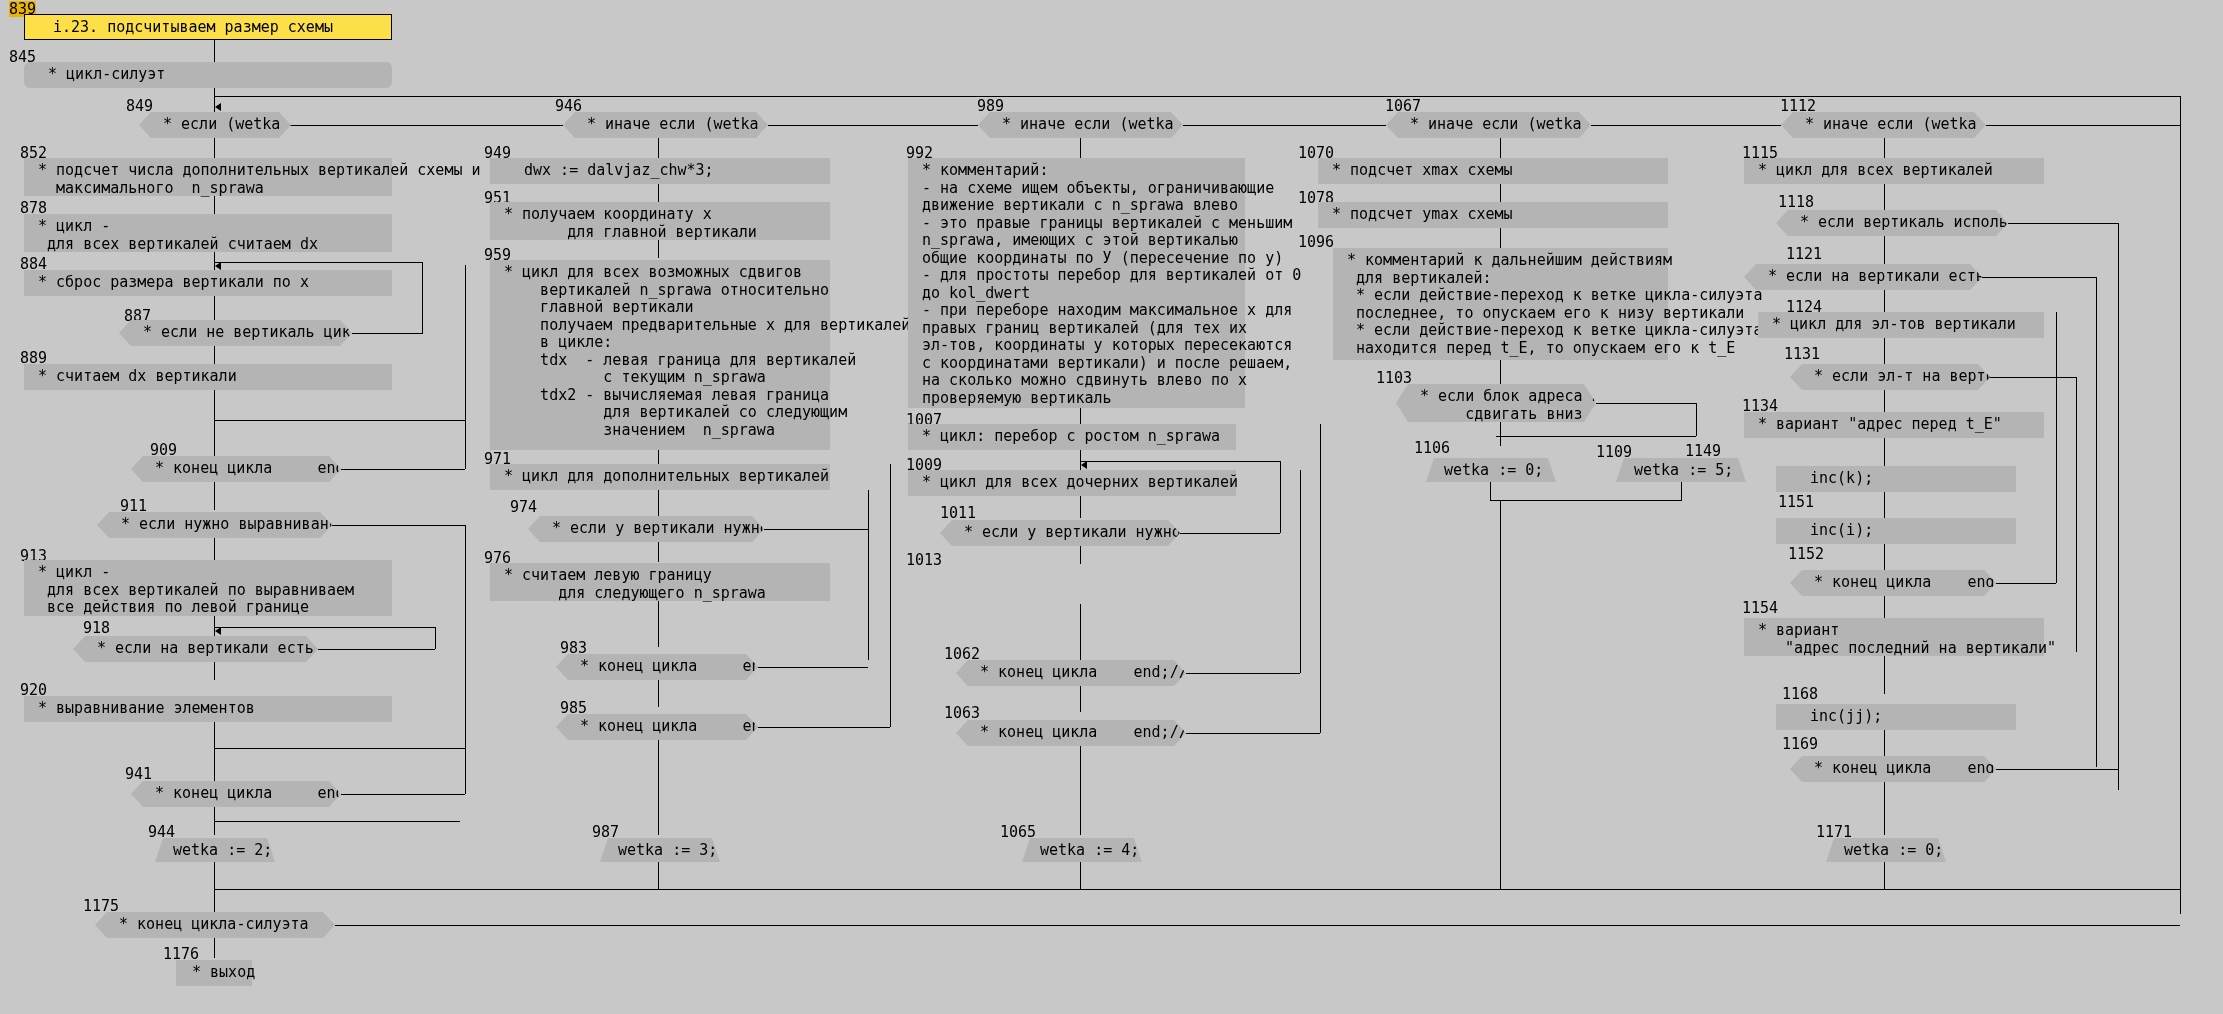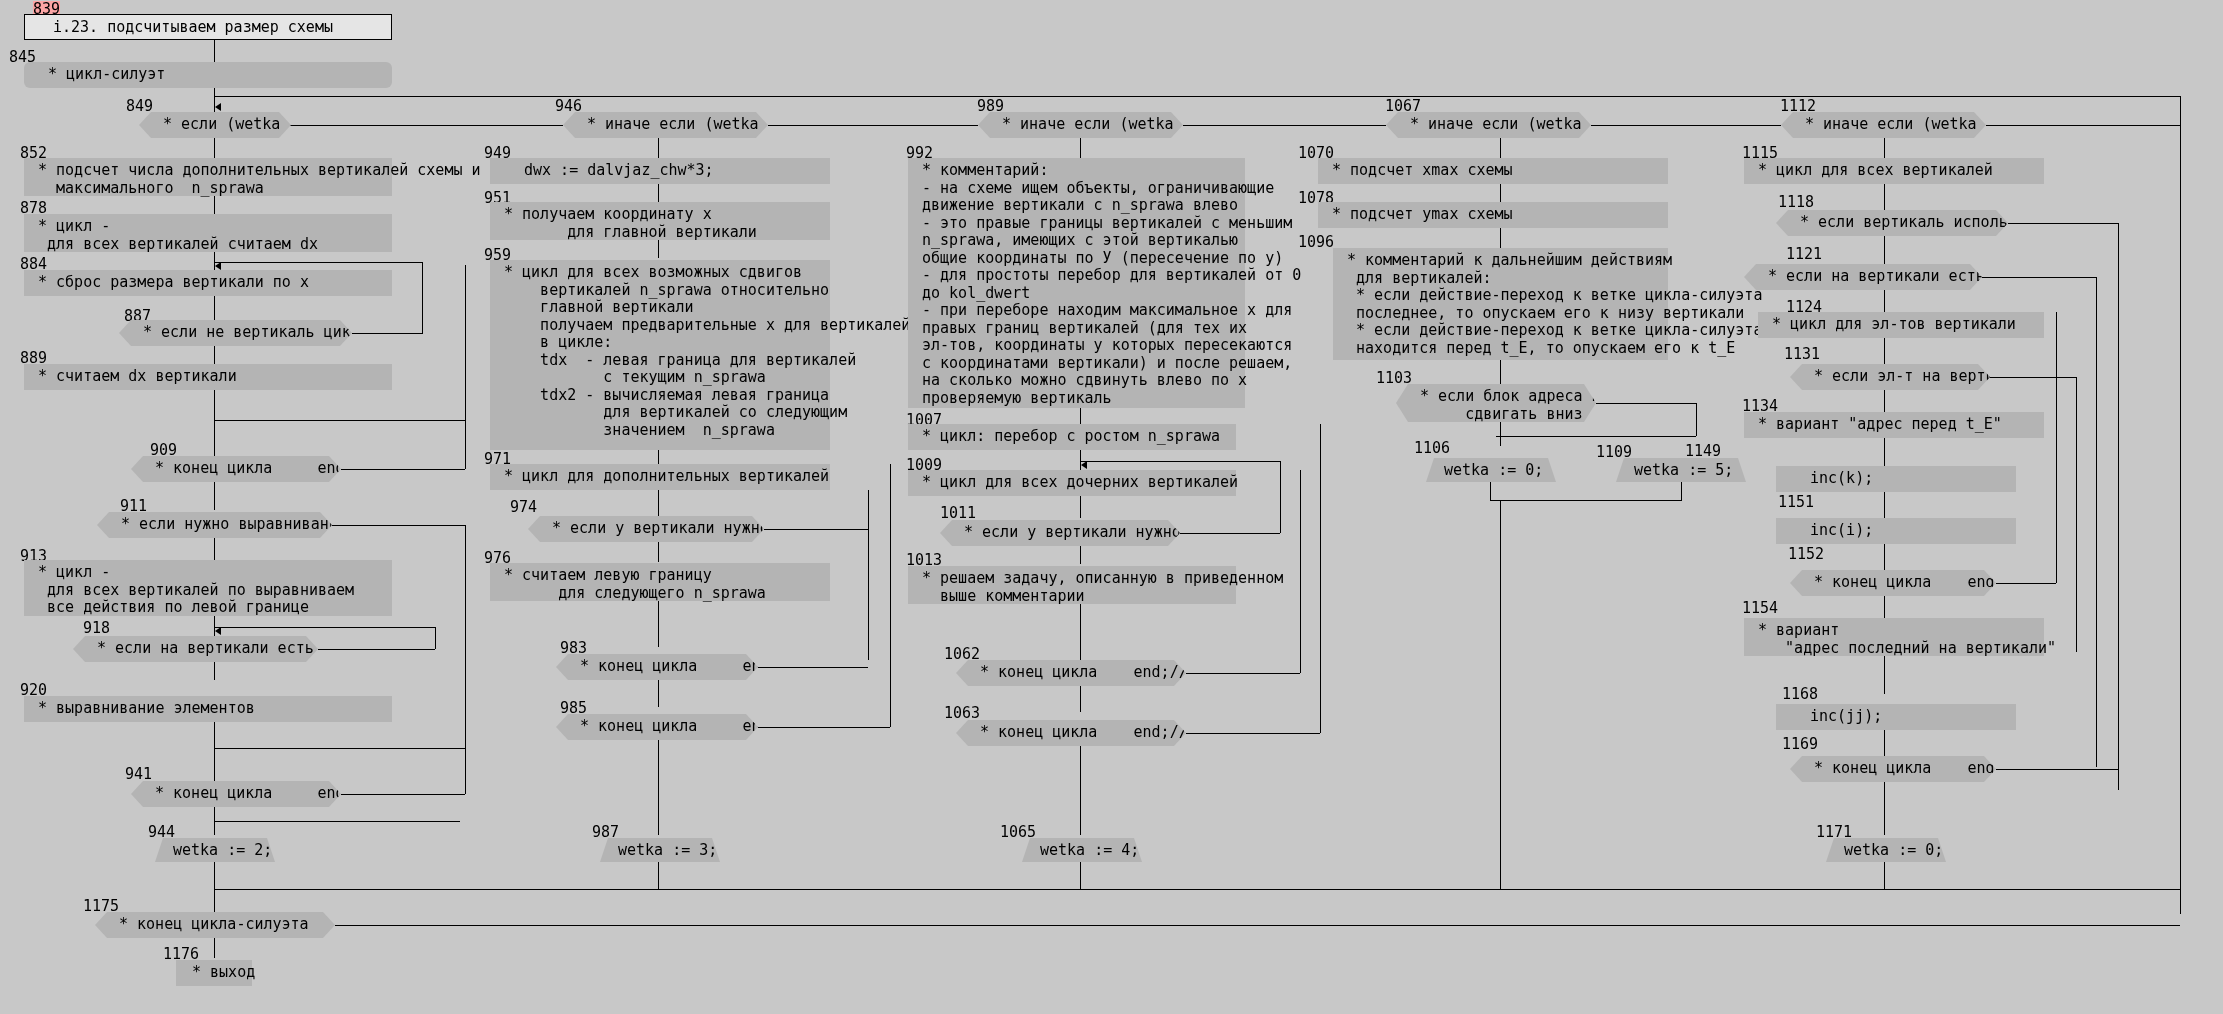--- a/index.html
+++ b/index.html
@@ -7,27 +7,27 @@
     width:2223px;height:1014px;position:relative;overflow:hidden;
     font-family:"DejaVu Sans Mono","Liberation Mono",monospace;
     color:#000;
   }
   #canvas{position:absolute;left:0;top:0;width:2223px;height:1014px;}
   
   .lbl{
     position:absolute;font-size:15px;line-height:16px;
     background:#ffffff00;color:#000;white-space:pre;
   }
-  .lbl.first{background:#fca5a5;margin-left:24px;}
+  .lbl.first{background:#eab308;}
   .box{
     position:absolute;background:#b4b4b4;color:#000;
     font-size:15px;line-height:17.5px;white-space:pre;
     padding:4px 10px 4px 14px;box-sizing:border-box;
   }
-  .box.white{background:#e5e5e5;border:1px solid #000;}
+  .box.white{background:#fde047;border:1px solid #000;}
   .cond{
     position:absolute;background:#b4b4b4;color:#000;
     font-size:15px;line-height:17.5px;white-space:pre;
     padding:4px 22px 4px 24px;box-sizing:border-box;
     clip-path:polygon(12px 0,calc(100% - 12px) 0,100% 50%,calc(100% - 12px) 100%,12px 100%,0 50%);
   }
   .assign{
     position:absolute;background:#b4b4b4;color:#000;
     font-size:15px;line-height:17.5px;white-space:pre;
     padding:4px 18px;box-sizing:border-box;text-align:center;
@@ -233,22 +233,20 @@
   <div class="line vline" style="left:1080px;top:496px;height:22px;"></div>
 
   <span class="lbl" style="left:940px;top:505px;">1011</span>
   <div class="cond" style="left:940px;top:520px;width:240px;height:26px;">* если у вертикали нужное n_sprawa</div>
   <div class="line hline" style="left:1180px;top:533px;width:100px;"></div>
   <div class="line vline" style="left:1280px;top:461px;height:72px;"></div>
   <div class="line hline" style="left:1081px;top:461px;width:199px;"></div>
 
   <div class="line vline" style="left:1080px;top:546px;height:18px;"></div>
   <span class="lbl" style="left:906px;top:552px;">1013</span>
-  <div class="box" style="left:908px;top:566px;width:328px;height:38px;">* решаем задачу, описанную в приведенном
-  выше комментарии</div>
 
   <div class="line vline" style="left:1080px;top:604px;height:64px;"></div>
   <span class="lbl" style="left:944px;top:646px;">1062</span>
   <div class="cond" style="left:956px;top:660px;width:230px;height:26px;">* конец цикла    end;// for i</div>
   <div class="line hline" style="left:1186px;top:673px;width:114px;"></div>
   <div class="line vline" style="left:1300px;top:470px;height:203px;"></div>
 
   <div class="line vline" style="left:1080px;top:686px;height:26px;"></div>
   <span class="lbl" style="left:944px;top:705px;">1063</span>
   <div class="cond" style="left:956px;top:720px;width:230px;height:26px;">* конец цикла    end;// for j</div>

